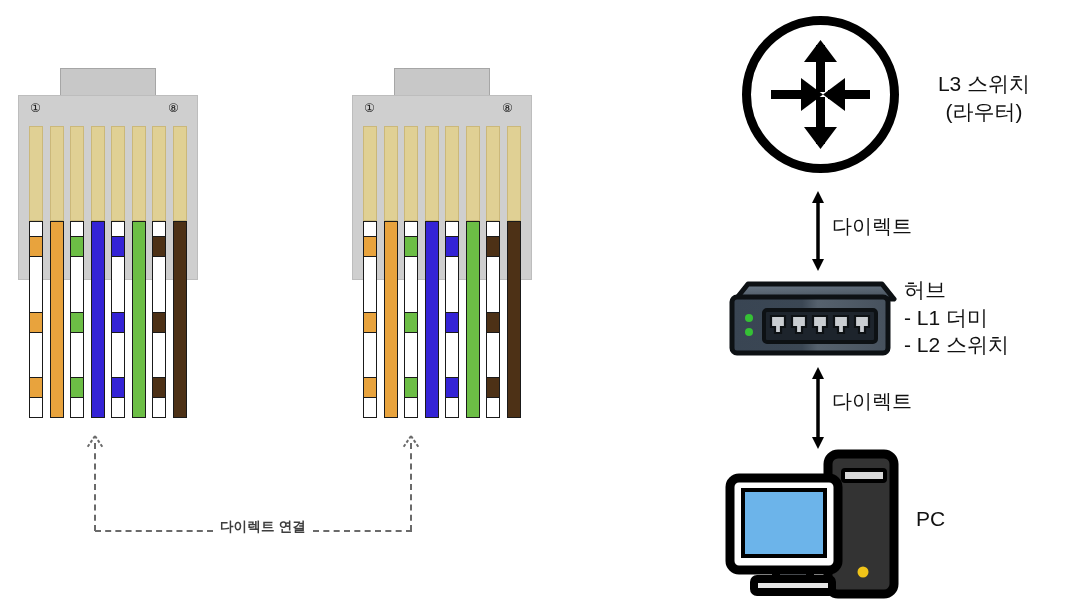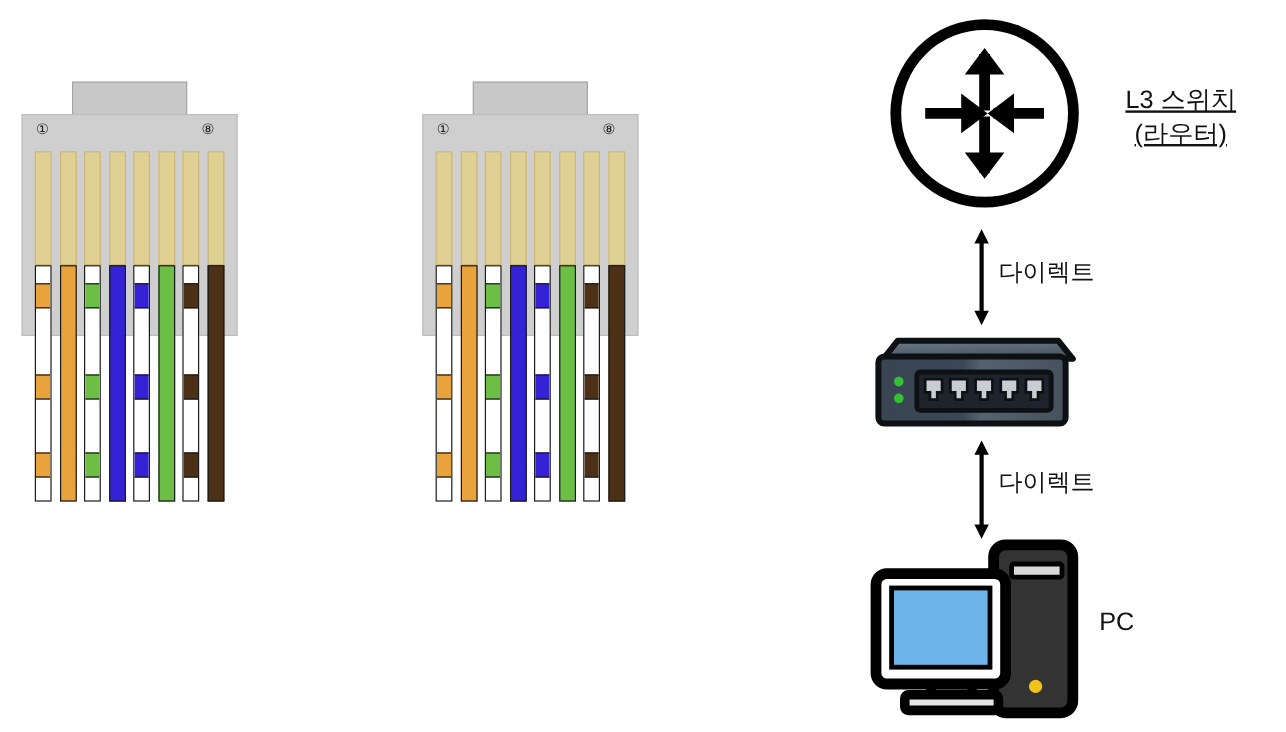--- a/index.html
+++ b/index.html
@@ -280,20 +280,41 @@
         <div class="wire solid" title="초록" style="background: rgb(108, 190, 69);"></div>
         <div class="wire" title="흰/갈색" style="background: rgb(255, 255, 255);">
           <div class="band b1" style="background: rgb(77, 49, 22);"></div>
           <div class="band b2" style="background: rgb(77, 49, 22);"></div>
           <div class="band b3" style="background: rgb(77, 49, 22);"></div>
         </div>
         <div class="wire solid" title="갈색" style="background: rgb(77, 49, 22);"></div>
       </div>
   </div>
 
+  <div id="direct-bracket">
+    <div class="arrowhead left">
+      <svg width="20" height="16" viewBox="0 0 20 16">
+        <path d="M10 1 L2.5 12" stroke="#6a6a6a" stroke-width="2" fill="none" stroke-dasharray="3 2"></path>
+        <path d="M10 1 L17.5 12" stroke="#6a6a6a" stroke-width="2" fill="none" stroke-dasharray="3 2"></path>
+      </svg>
+    </div>
+    <div class="arrowhead right">
+      <svg width="20" height="16" viewBox="0 0 20 16">
+        <path d="M10 1 L2.5 12" stroke="#6a6a6a" stroke-width="2" fill="none" stroke-dasharray="3 2"></path>
+        <path d="M10 1 L17.5 12" stroke="#6a6a6a" stroke-width="2" fill="none" stroke-dasharray="3 2"></path>
+      </svg>
+    </div>
+
+    <div class="dash-v left"></div>
+    <div class="dash-v right"></div>
+    <div class="dash-h seg-l"></div>
+    <div class="dash-h seg-r"></div>
+
+    <div id="direct-label">다이렉트 연결</div>
+  </div>
 </div>
 
 <div id="right-panel">
 
   <div class="node-icon" style="left:38px; top:12px;">
     <svg width="165" height="165" viewBox="0 0 165 165">
       <circle cx="82.5" cy="82.5" r="74" fill="#ffffff" stroke="#000000" stroke-width="9"></circle>
 
       <path d="M82.5 33 L82.5 80" stroke="#000000" stroke-width="9" fill="none"></path>
       <path d="M82.5 28 L66 50 L99 50 Z" fill="#000000"></path>
@@ -302,21 +323,21 @@
       <path d="M82.5 137 L66 115 L99 115 Z" fill="#000000"></path>
 
       <path d="M33 82.5 L80 82.5" stroke="#000000" stroke-width="9" fill="none"></path>
       <path d="M85 82.5 L63 66 L63 99 Z" fill="#000000"></path>
 
       <path d="M132 82.5 L90 82.5" stroke="#000000" stroke-width="9" fill="none"></path>
       <path d="M85 82.5 L107 66 L107 99 Z" fill="#000000"></path>
     </svg>
   </div>
 
-  <div class="node-label centered" style="left:196px; top:70px; width:176px;text-decoration:underline;">L3 스위치
+  <div class="node-label centered" style="left:196px; top:70px; width:176px;">L3 스위치
 (라우터)</div>
 
   <div class="link-arrow" style="left:110px; top:190px;">
     <svg width="16" height="82" viewBox="0 0 16 82">
       <path d="M8 10 L8 72" stroke="#000000" stroke-width="3.5" fill="none"></path>
       <path d="M8 1 L2 13 L14 13 Z" fill="#000000"></path>
       <path d="M8 81 L2 69 L14 69 Z" fill="#000000"></path>
     </svg>
   </div>
   <div class="link-label" style="left:132px; top:213px;">다이렉트</div>
@@ -348,20 +369,23 @@
         <path d="M91 39 h14 v11 h-4 v6 h-6 v-6 h-4 Z"></path>
         <path d="M112 39 h14 v11 h-4 v6 h-6 v-6 h-4 Z"></path>
         <path d="M133 39 h14 v11 h-4 v6 h-6 v-6 h-4 Z"></path>
       </g>
 
       <circle cx="27" cy="41" r="4" fill="#35c135"></circle>
       <circle cx="27" cy="55" r="4" fill="#35c135"></circle>
     </svg>
   </div>
 
+  <div class="node-label" style="left:204px; top:276px;">허브
+- L1 더미
+- L2 스위치</div>
 
   <div class="link-arrow" style="left:110px; top:366px;">
     <svg width="16" height="84" viewBox="0 0 16 84">
       <path d="M8 10 L8 74" stroke="#000000" stroke-width="3.5" fill="none"></path>
       <path d="M8 1 L2 13 L14 13 Z" fill="#000000"></path>
       <path d="M8 83 L2 71 L14 71 Z" fill="#000000"></path>
     </svg>
   </div>
   <div class="link-label" style="left:132px; top:388px;">다이렉트</div>
 

